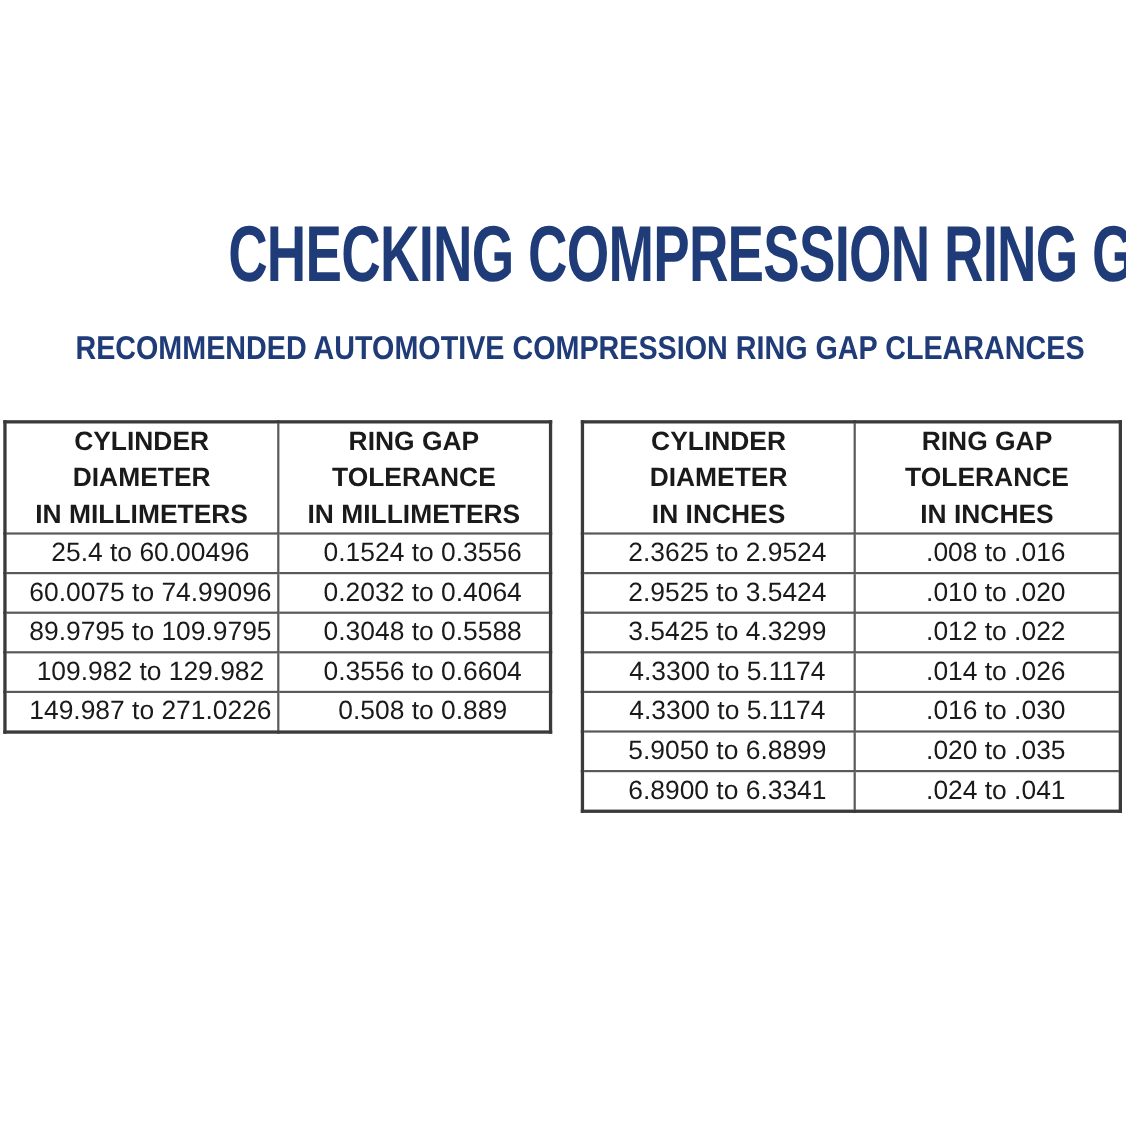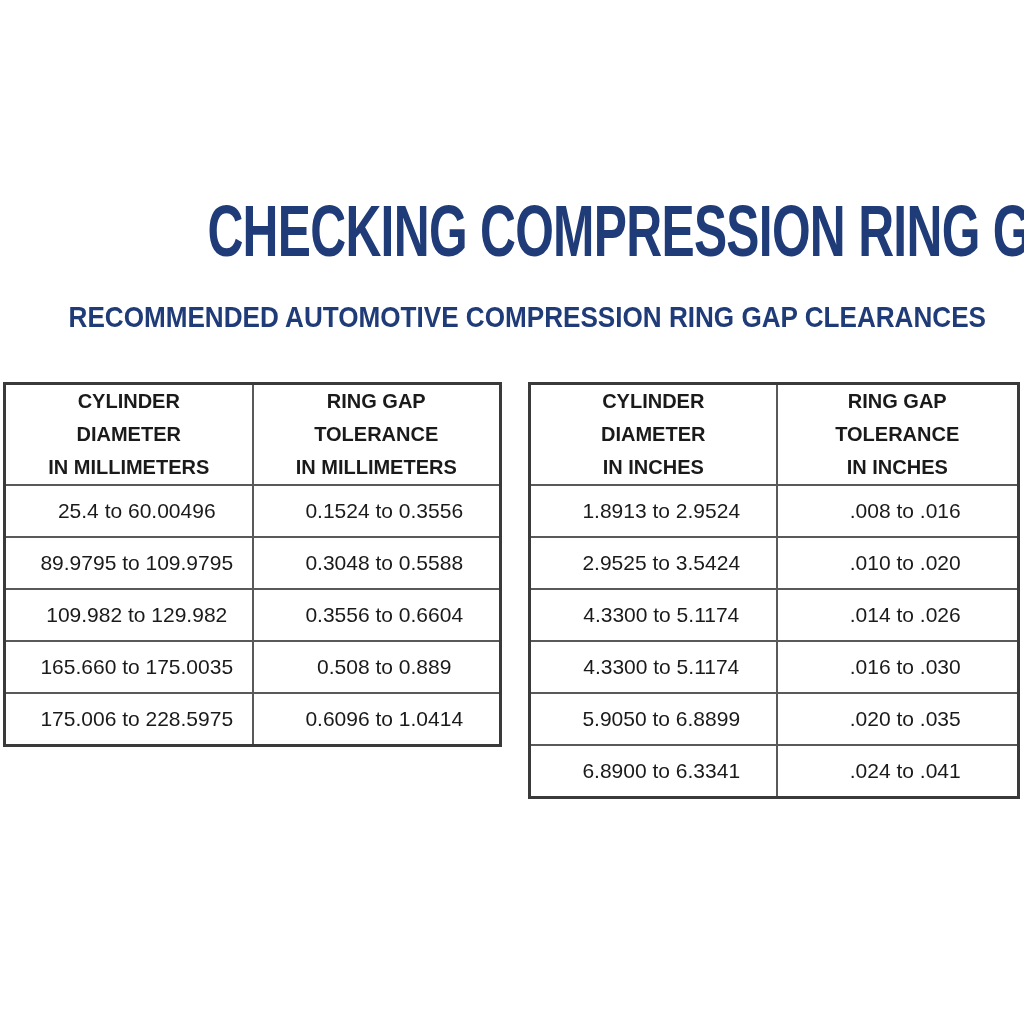--- a/index.html
+++ b/index.html
@@ -61,28 +61,28 @@
     border: 3px solid var(--border-outer);
   }
   th, td {
     border: 2px solid var(--border-inner);
     text-align: center;
     vertical-align: middle;
     color: var(--table-text);
   }
   th {
     height: 96px;
-    font-size: 20px;
+    font-size: 24px;
     line-height: 33px;
     font-weight: bold;
     white-space: pre-line;
   }
   td {
-    height: 52px;
-    font-size: 21px;
+    height: 36px;
+    font-size: 24px;
     font-weight: normal;
     padding-left: 16px;
   }
 </style>
 </head>
 <body>
 
 <h1 class="title"><span class="squeeze">CHECKING COMPRESSION RING GAPS</span></h1>
 
 <h2 class="subtitle"><span class="squeeze">RECOMMENDED AUTOMOTIVE COMPRESSION RING GAP CLEARANCES</span></h2>
@@ -102,34 +102,34 @@
 TOLERANCE
 IN MILLIMETERS</th>
       </tr>
     </thead>
     <tbody>
         <tr>
           <td>25.4 to 60.00496</td>
           <td>0.1524 to 0.3556</td>
         </tr>
         <tr>
+          <td>60.0075 to 74.99096</td>
+          <td>0.2032 to 0.4064</td>
+        </tr>
+        <tr>
           <td>89.9795 to 109.9795</td>
           <td>0.3048 to 0.5588</td>
         </tr>
         <tr>
           <td>109.982 to 129.982</td>
           <td>0.3556 to 0.6604</td>
         </tr>
         <tr>
-          <td>165.660 to 175.0035</td>
+          <td>149.987 to 271.0226</td>
           <td>0.508 to 0.889</td>
-        </tr>
-        <tr>
-          <td>175.006 to 228.5975</td>
-          <td>0.6096 to 1.0414</td>
         </tr>
       </tbody>
   </table>
 </div>
 
 <div class="table-wrap inch">
   <table>
     <colgroup>
         <col style="width:247px">
         <col style="width:242px">
@@ -139,26 +139,30 @@
         <th>CYLINDER
 DIAMETER
 IN INCHES</th>
         <th>RING GAP
 TOLERANCE
 IN INCHES</th>
       </tr>
     </thead>
     <tbody>
         <tr>
-          <td>1.8913 to 2.9524</td>
+          <td>2.3625 to 2.9524</td>
           <td>.008 to .016</td>
         </tr>
         <tr>
           <td>2.9525 to 3.5424</td>
           <td>.010 to .020</td>
+        </tr>
+        <tr>
+          <td>3.5425 to 4.3299</td>
+          <td>.012 to .022</td>
         </tr>
         <tr>
           <td>4.3300 to 5.1174</td>
           <td>.014 to .026</td>
         </tr>
         <tr>
           <td>4.3300 to 5.1174</td>
           <td>.016 to .030</td>
         </tr>
         <tr>

